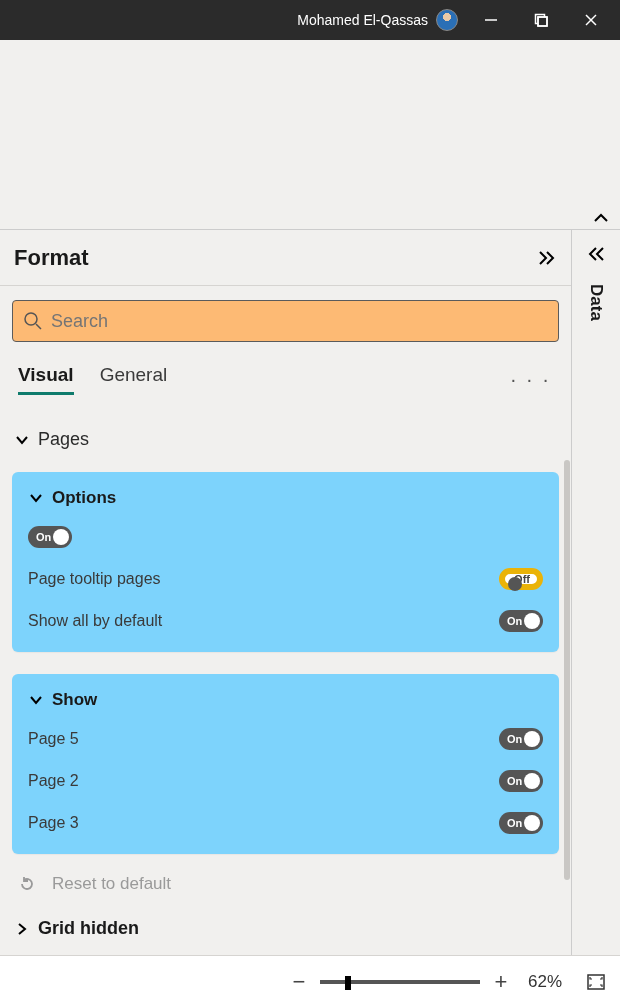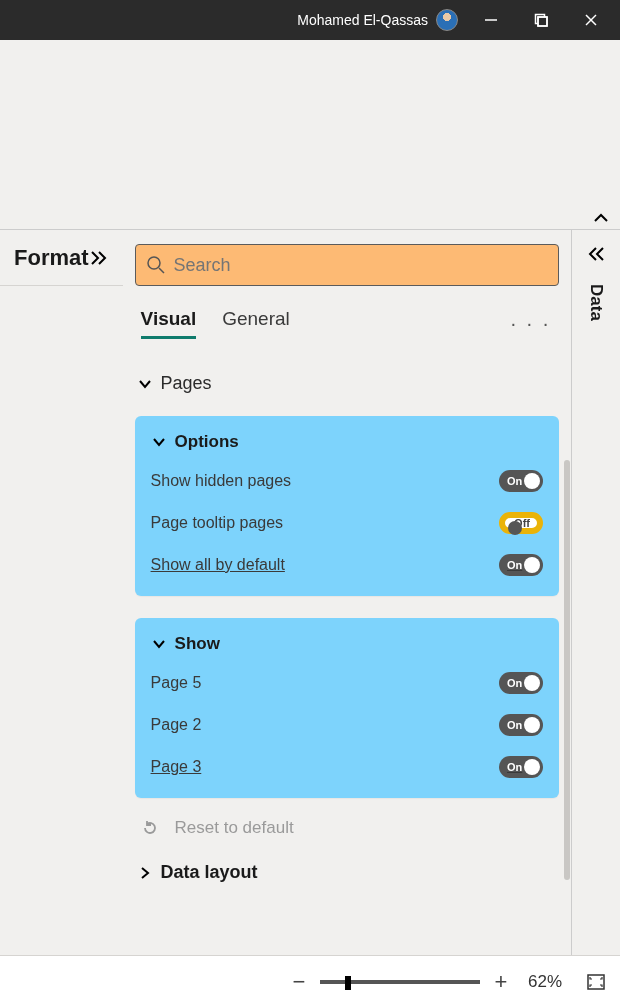--- a/index.html
+++ b/index.html
@@ -45,20 +45,21 @@
   
   .main-row {
     display: flex;
     height: 725px;
   }
 
   
   .format-pane {
     flex: 1 1 auto;
     display: flex;
+    flex-direction: column;
     background: #f1f0ee;
     border-right: 1px solid #ccc;
     min-width: 0;
   }
   .format-header {
     height: 56px;
     display: flex;
     align-items: center;
     justify-content: space-between;
     padding: 0 14px;
@@ -127,21 +128,21 @@
     display: flex; align-items: center; gap: 8px;
     font-size: 17px; font-weight: 600; color: #1a1a1a;
     cursor: pointer;
     margin-bottom: 18px;
   }
   .row {
     display: flex; align-items: center; justify-content: space-between;
     font-size: 16px; color: #3a3a3a;
     margin-bottom: 20px;
   }
-  .row:last-child { margin-bottom: 10px; text-decoration: underline; }
+  .row:last-child { margin-bottom: 10px; }
 
   
   .toggle {
     width: 44px; height: 22px; border-radius: 11px;
     position: relative; cursor: pointer;
     display: flex; align-items: center;
     font-size: 11px; font-weight: 600;
   }
   .toggle.on {
     background: #555;
@@ -325,21 +326,20 @@
           <div class="card-header">
             <span class="chevron">
               <svg width="16" height="16" viewBox="0 0 16 16">
                   <polyline points="3,5 8,11 13,5" fill="none" stroke="#000" stroke-width="2"></polyline>
                 </svg>
             </span>
             <span>Options</span>
           </div>
 
           <div class="row">
-            <span>Show hidden pages</span>
             <div class="toggle on">
                 <span>On</span>
               </div>
           </div>
           <div class="row">
             <span>Page tooltip pages</span>
             <div class="toggle off">
                 <span>Off</span>
               </div>
           </div>
@@ -388,21 +388,21 @@
           </svg>
           <span>Reset to default</span>
         </div>
 
         <div class="section-collapsed">
           <span class="chevron">
             <svg width="16" height="16" viewBox="0 0 16 16">
                 <polyline points="5,3 11,8 5,13" fill="none" stroke="#000" stroke-width="2"></polyline>
               </svg>
           </span>
-          <span>Data layout</span>
+          <span>Grid hidden</span>
         </div>
 
       </div>
     </div>
   </div>
 
   <div class="data-pane">
     <span>
       <svg width="20" height="20" viewBox="0 0 20 20">
         <polyline points="17,4 11,10 17,16" fill="none" stroke="#000" stroke-width="2"></polyline>

